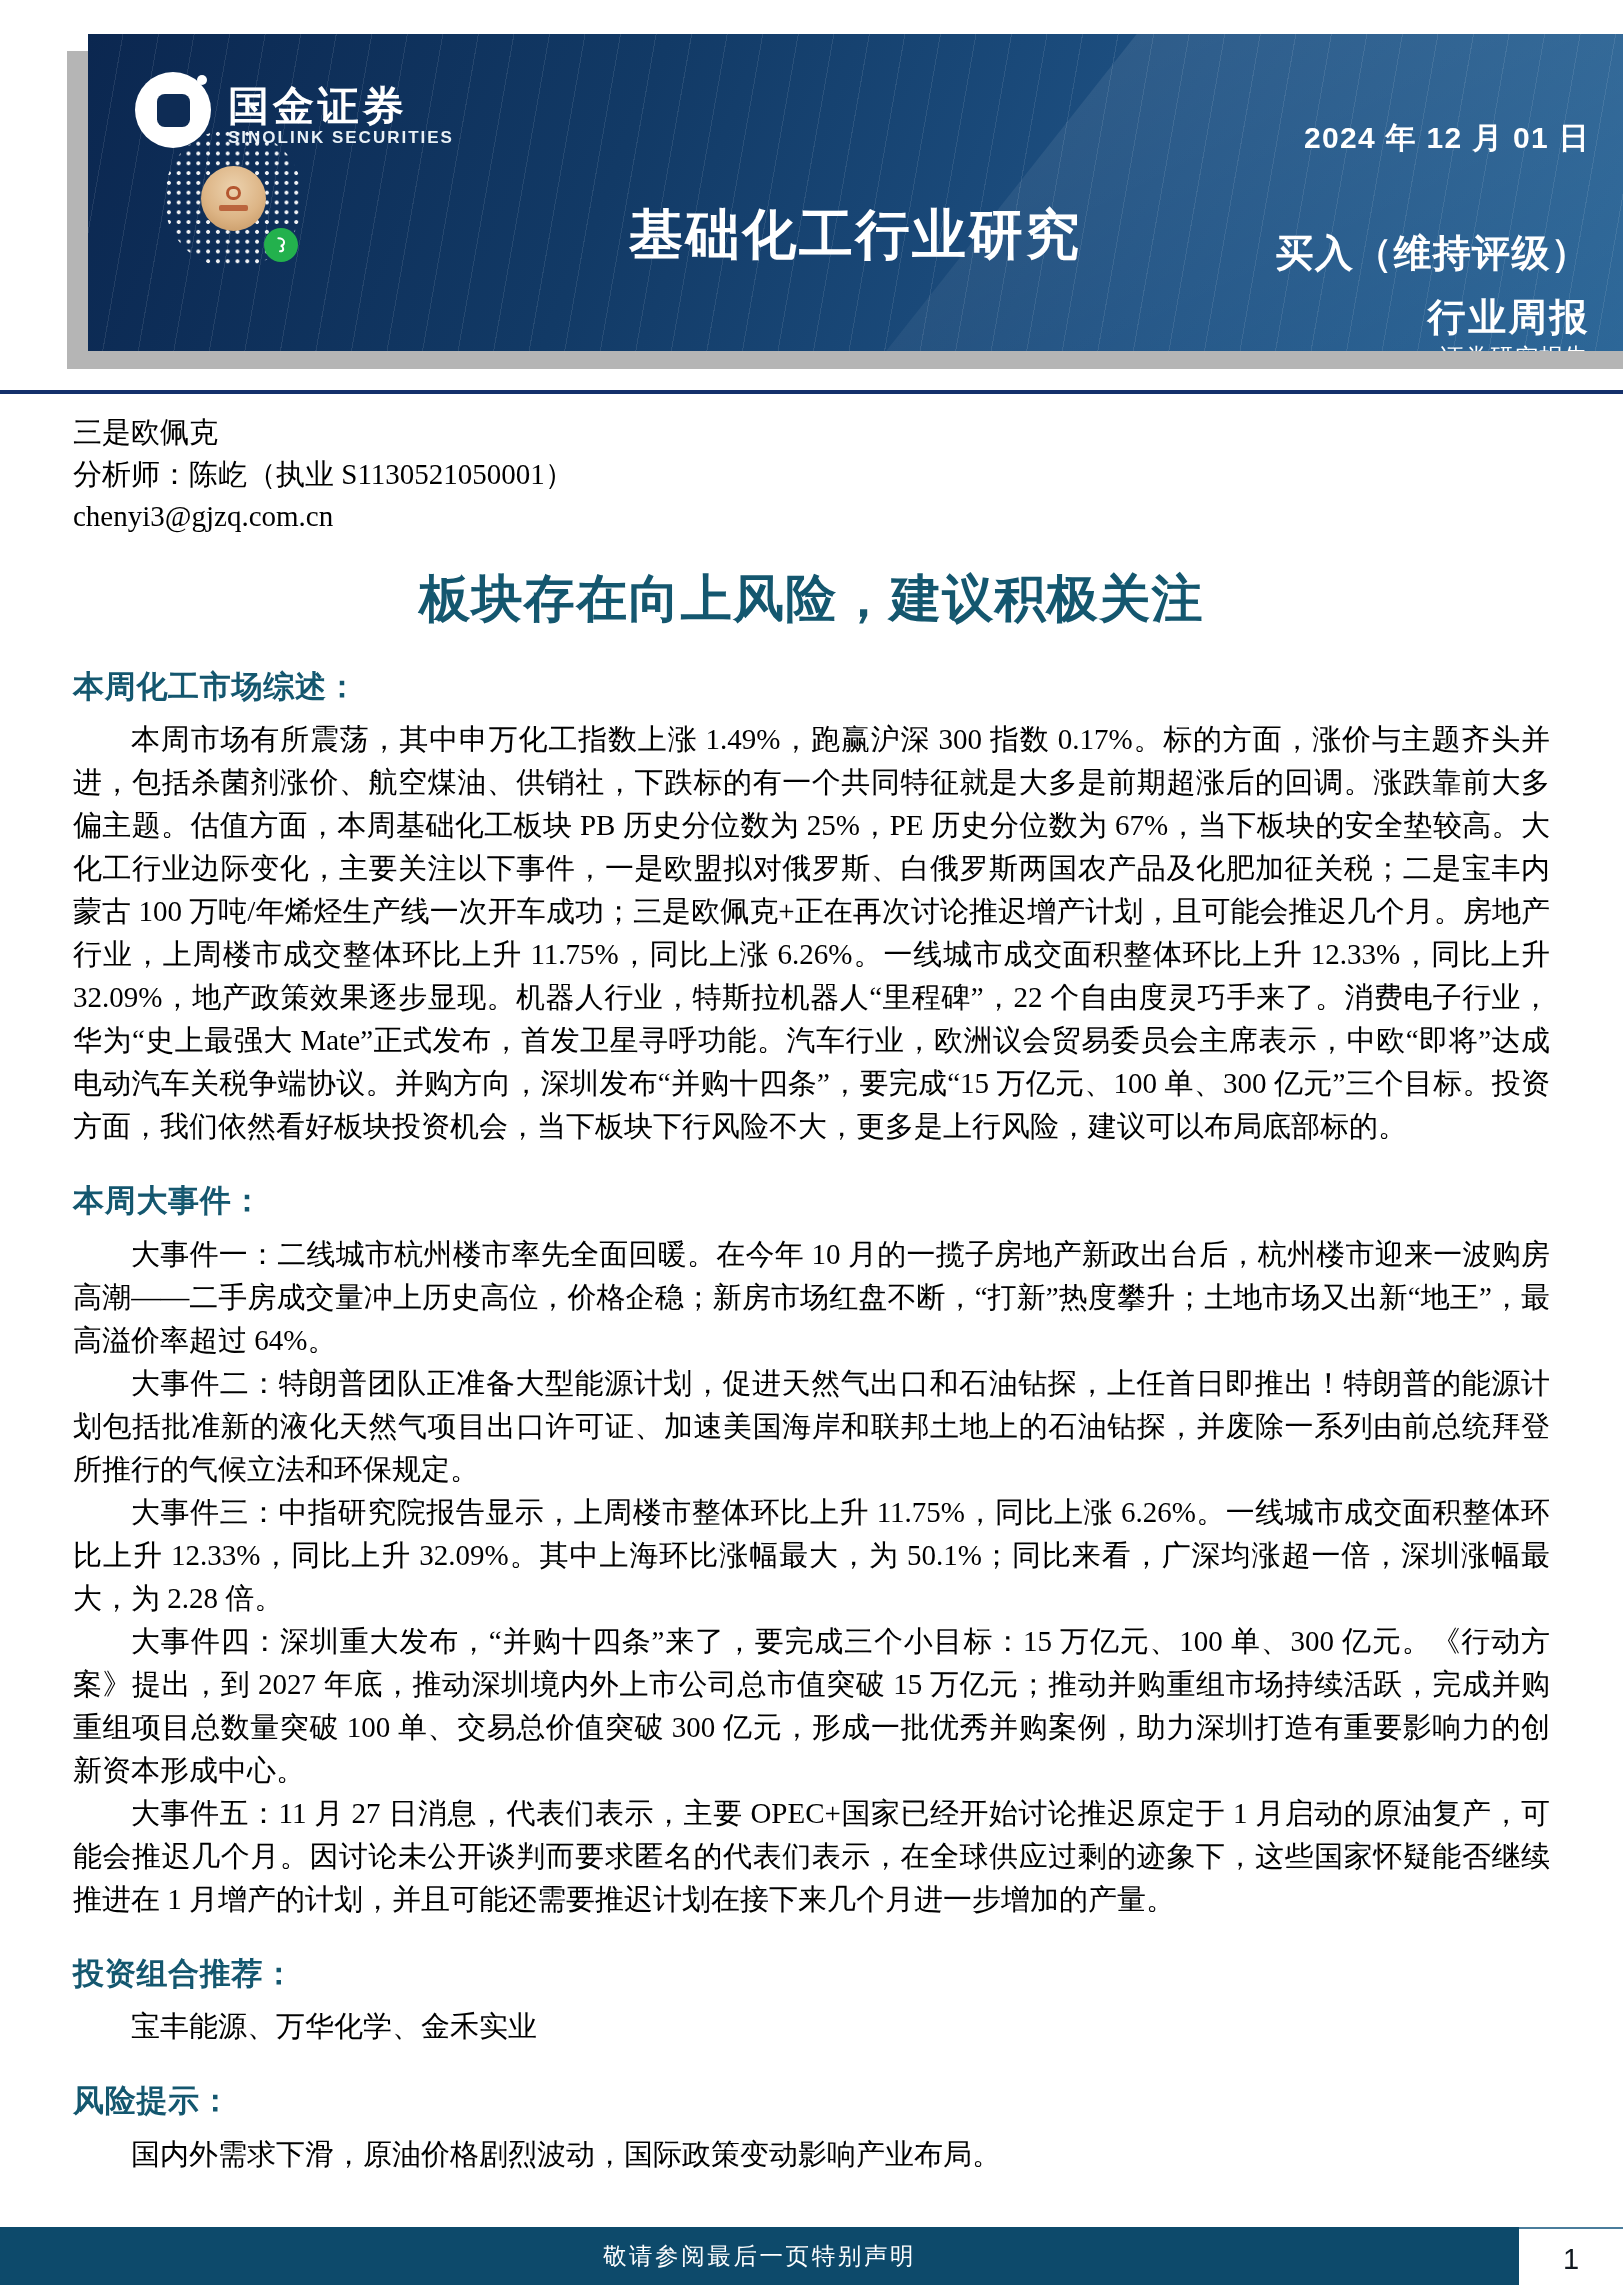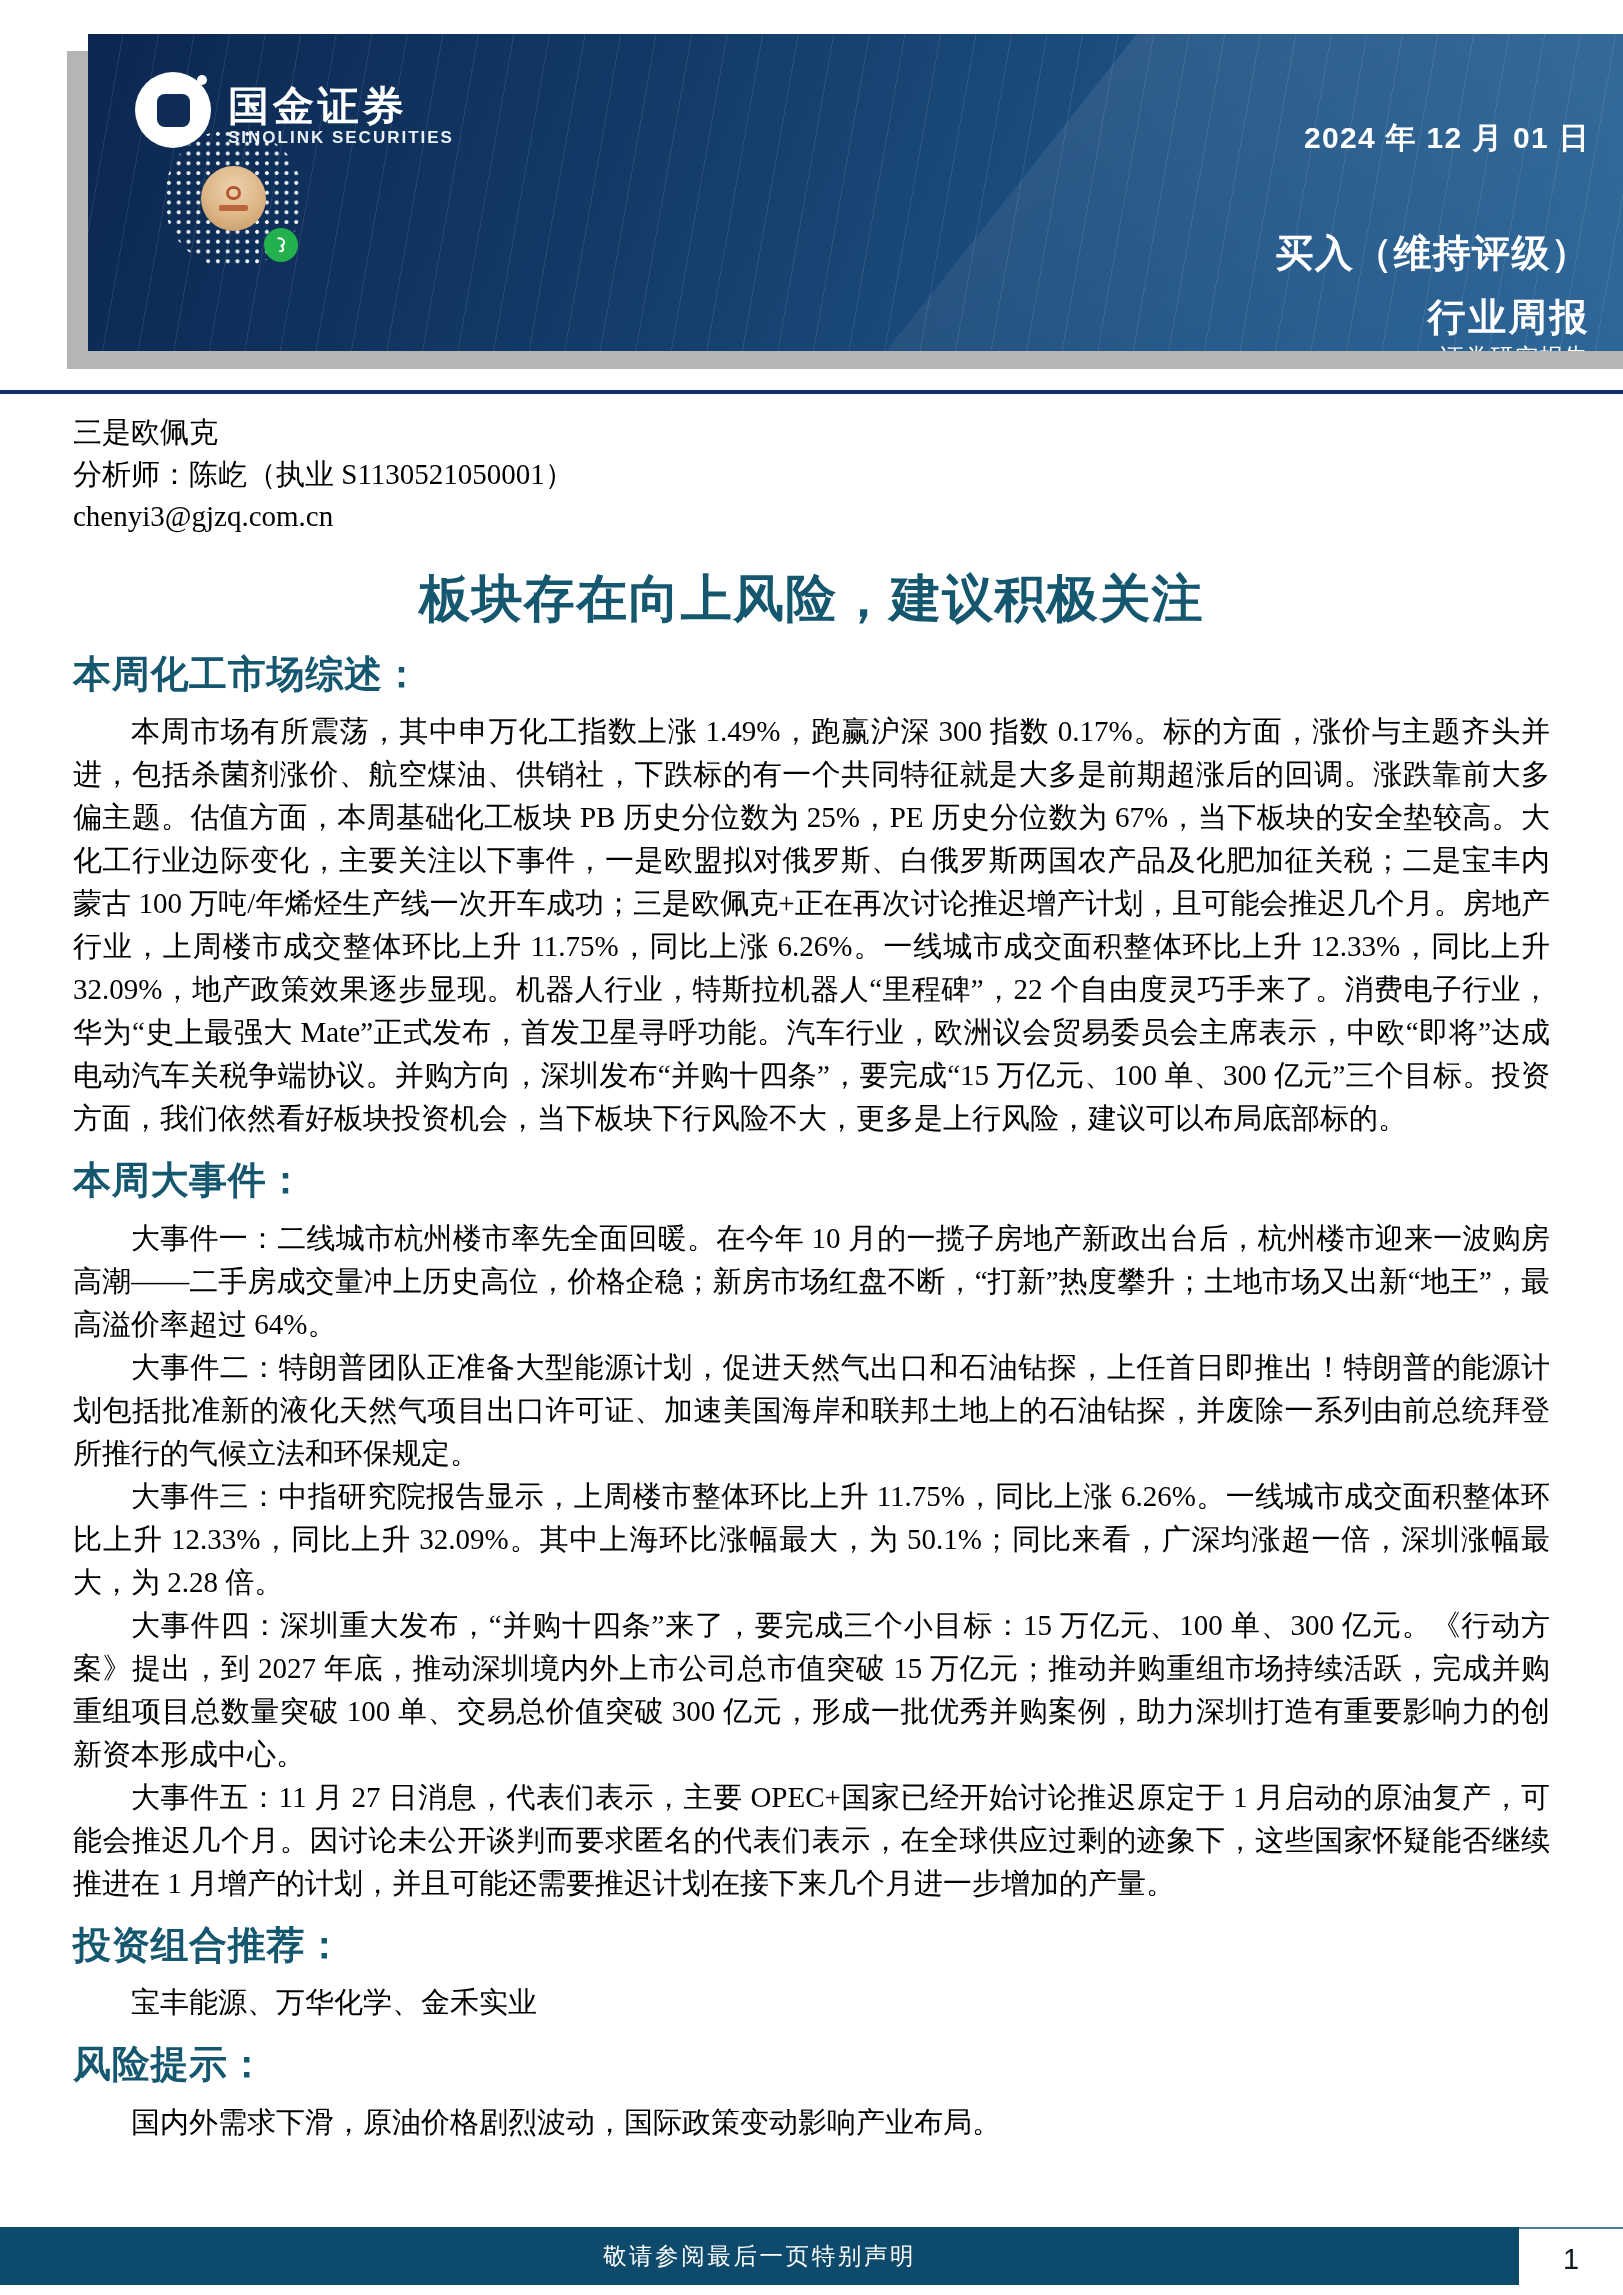--- a/index.html
+++ b/index.html
@@ -73,22 +73,22 @@
 
   
   .content { position:absolute; left:73px; right:73px; top:411px; }
   .analyst { font-family:"Liberation Serif","DejaVu Serif",serif; font-size:29px; line-height:42px; color:#000; }
 
   .article-title {
     margin-top:27.5px; text-align:center;
     color:#14576f; font-size:51px; font-weight:bold; letter-spacing:1.3px;
   }
   h2.sec {
-    margin-top:15px; margin-bottom:10.5px;
-    color:#14576f; font-size:38px; font-weight:bold; letter-spacing:0.7px;
+    margin-top:32px; margin-bottom:10.5px;
+    color:#14576f; font-size:31px; font-weight:bold; letter-spacing:0.7px;
   }
   p.body {
     font-family:"Liberation Serif","DejaVu Serif",serif;
     font-size:29px; line-height:43px; text-align:justify; text-indent:2em; color:#000;
   }
 
   
   .footer-bar {
     position:absolute; left:0; top:2227px; width:1519px; height:58px;
     background:#0d4a6b; display:flex; align-items:center; justify-content:center;
@@ -125,20 +125,21 @@
       <div class="mini-logo"></div>
       <div class="mini-bar"></div>
     </div>
     <div class="wechat-dot">
       <svg viewBox="0 0 24 24">
           <path d="M9 4c4 0 7 2 7 5s-2 4-4 4c2 1 3 2 3 4 0 2-2 3-4 3" stroke="#ffffff" fill="none" stroke-width="2.4" stroke-linecap="round"></path>
         </svg>
     </div>
   </div>
 
+  <div class="band-title">基础化工行业研究</div>
   <div class="band-date">2024 年 12 月 01 日</div>
   <div class="band-rating">买入（维持评级）</div>
   <div class="band-type">行业周报</div>
   <div class="band-category">证券研究报告</div>
 </div>
 
 <div class="separator"></div>
 
 <div class="content">
 

